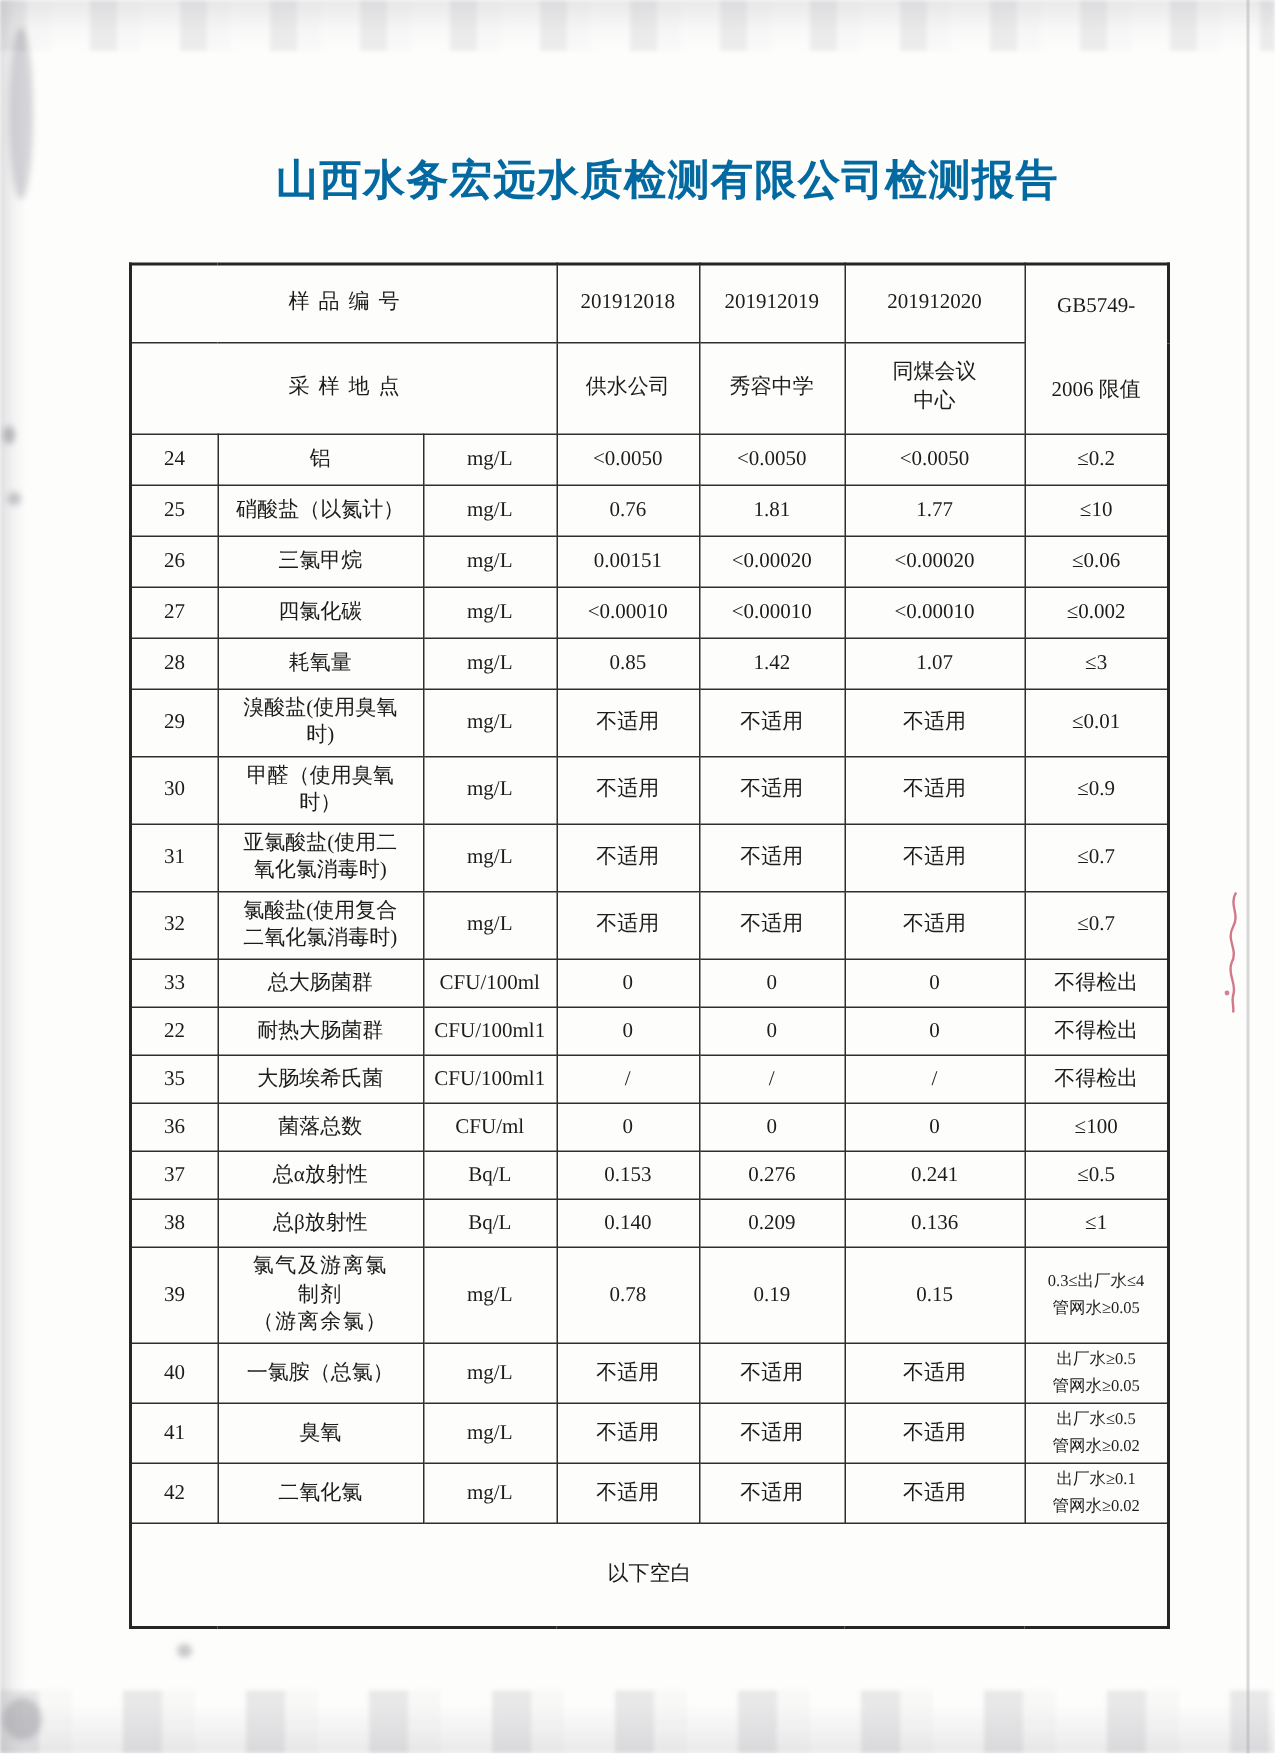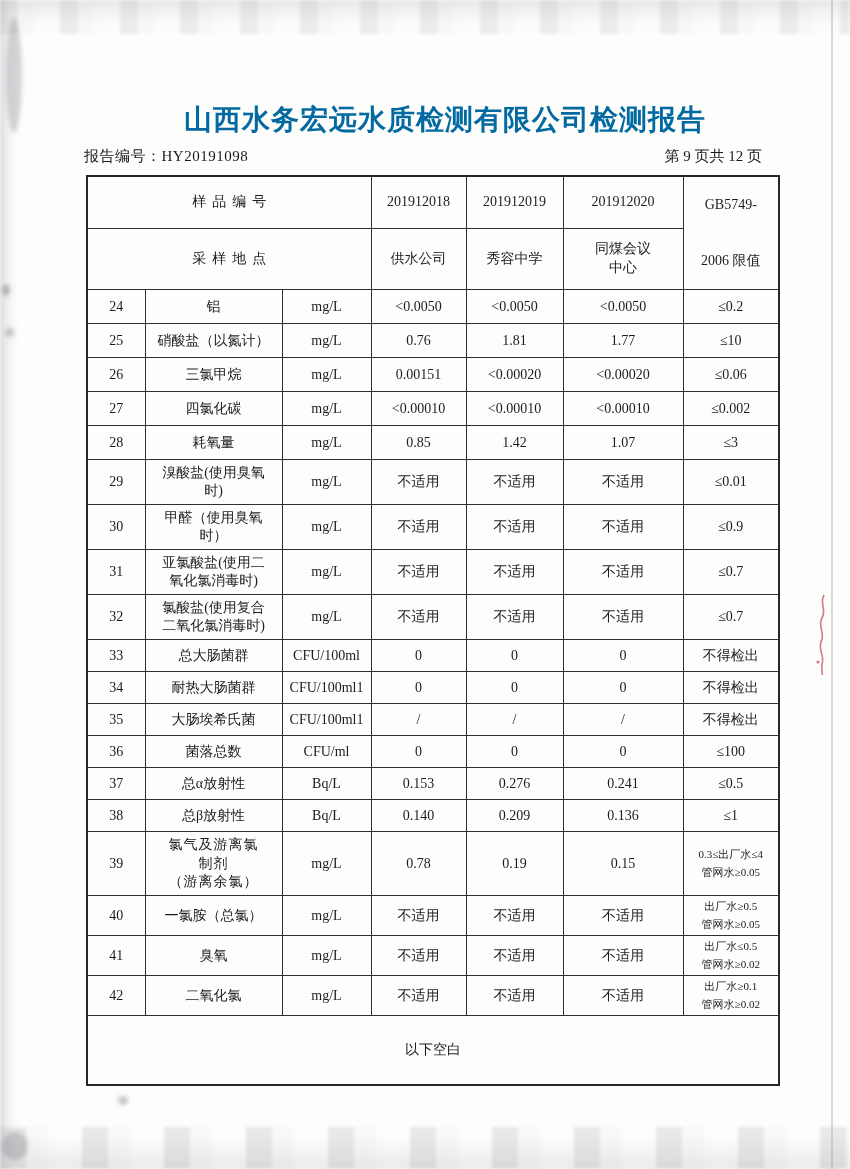--- a/index.html
+++ b/index.html
@@ -108,24 +108,20 @@
   <div class="smudge smudge-b"></div>
   <div class="smudge smudge-c"></div>
   <div class="smudge smudge-d"></div>
   <div class="smudge smudge-e"></div>
   <svg class="pen-mark" width="26" height="86" viewBox="0 0 26 86">
     <path d="M12,3 C7,12 15,17 10,26 C5,35 14,41 9,50 C6,58 13,64 10,72 C9,76 11,80 10,83" fill="none" stroke-width="1.6" opacity="0.75" stroke="#c14b63"></path>
     <circle cx="6" cy="70" r="1.6" opacity="0.7" fill="#c14b63"></circle>
   </svg>
 
   <div class="title">山西水务宏远水质检测有限公司检测报告</div>
-  <div class="meta-row">
-    <div class="meta-left"><span>报告编号：</span><span>HY20191098</span></div>
-    <div class="meta-right">第 9 页共 12 页</div>
-  </div>
 
   <table class="report">
     <colgroup>
       <col style="width:58px">
         <col style="width:137px">
         <col style="width:89px">
       <col style="width:95px">
         <col style="width:97px">
         <col style="width:120px">
         <col style="width:96px">
@@ -238,21 +234,21 @@
         <tr style="height: 32px;">
           <td class="c-no">33</td>
           <td class="c-name">总大肠菌群</td>
           <td class="c-unit small-unit">CFU/100ml</td>
           <td class="c-val">0</td>
           <td class="c-val">0</td>
           <td class="c-val">0</td>
           <td class="c-limit">不得检出</td>
         </tr>
         <tr style="height: 32px;">
-          <td class="c-no">34</td>
+          <td class="c-no">22</td>
           <td class="c-name">耐热大肠菌群</td>
           <td class="c-unit small-unit">CFU/100ml1</td>
           <td class="c-val">0</td>
           <td class="c-val">0</td>
           <td class="c-val">0</td>
           <td class="c-limit">不得检出</td>
         </tr>
         <tr style="height: 32px;">
           <td class="c-no">35</td>
           <td class="c-name">大肠埃希氏菌</td>

